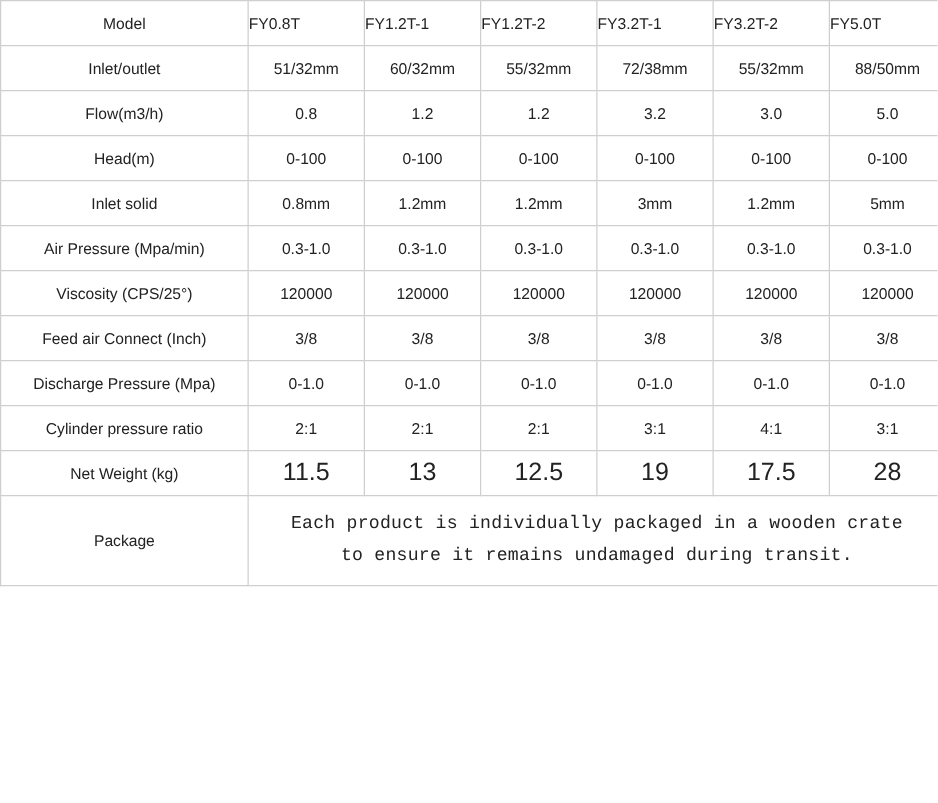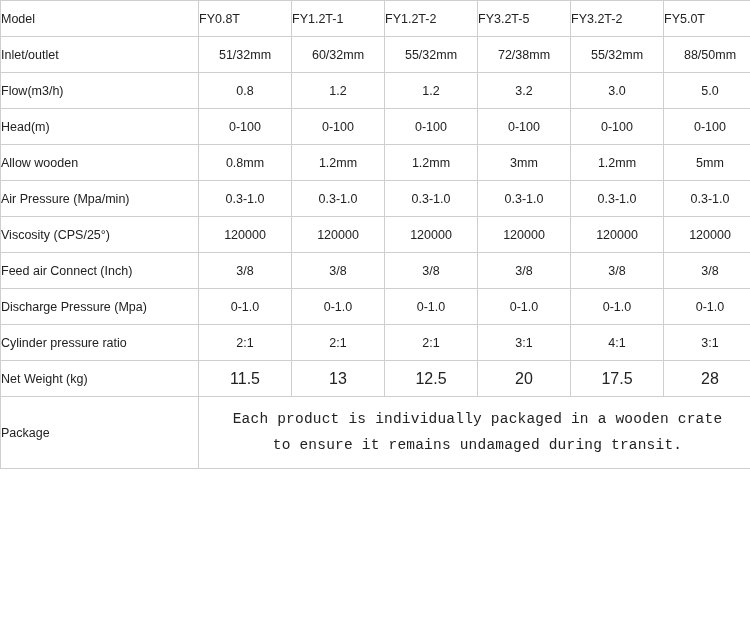--- a/index.html
+++ b/index.html
@@ -22,34 +22,34 @@
   table.spec td {
     border: 1px solid #cfcfcf;
     font-size: 12.5px;
     color: #222222;
     padding: 0;
     height: 36px;
     vertical-align: middle;
     box-sizing: border-box;
   }
   td.rowhead {
-    text-align: left;
+    text-align: center;
     padding-left: 10px;
     width: 198px;
   }
   td.val {
     text-align: center;
     width: 93px;
   }
   td.valhead {
     text-align: left;
     width: 93px;
   }
   tr.netweight td.val {
-    font-size: 16px;
+    font-size: 20px;
   }
   tr.package td.pkgtext {
     text-align: center;
     font-family: "Liberation Mono", monospace;
     font-size: 14.5px;
     line-height: 1.75;
     height: 72px;
     padding: 4px 6px;
     letter-spacing: 0.2px;
   }
@@ -61,21 +61,21 @@
 </head>
 <body>
 
 <table class="spec">
   <tbody>
     <tr>
       <td class="rowhead">Model</td>
       <td class="valhead">FY0.8T</td>
       <td class="valhead">FY1.2T-1</td>
       <td class="valhead">FY1.2T-2</td>
-      <td class="valhead">FY3.2T-5</td>
+      <td class="valhead">FY3.2T-1</td>
       <td class="valhead">FY3.2T-2</td>
       <td class="valhead">FY5.0T</td>
     </tr>
 
     <tr>
       <td class="rowhead">Inlet/outlet</td>
       <td class="val">51/32mm</td>
       <td class="val">60/32mm</td>
       <td class="val">55/32mm</td>
       <td class="val">72/38mm</td>
@@ -97,21 +97,21 @@
       <td class="rowhead">Head(m)</td>
       <td class="val">0-100</td>
       <td class="val">0-100</td>
       <td class="val">0-100</td>
       <td class="val">0-100</td>
       <td class="val">0-100</td>
       <td class="val">0-100</td>
     </tr>
 
     <tr>
-      <td class="rowhead">Allow wooden</td>
+      <td class="rowhead">Inlet solid</td>
       <td class="val">0.8mm</td>
       <td class="val">1.2mm</td>
       <td class="val">1.2mm</td>
       <td class="val">3mm</td>
       <td class="val">1.2mm</td>
       <td class="val">5mm</td>
     </tr>
 
 
     <tr>
@@ -166,21 +166,21 @@
     </tr>
 
 
 
 
     <tr class="netweight">
       <td class="rowhead">Net Weight (kg)</td>
       <td class="val">11.5</td>
       <td class="val">13</td>
       <td class="val">12.5</td>
-      <td class="val">20</td>
+      <td class="val">19</td>
       <td class="val">17.5</td>
       <td class="val">28</td>
     </tr>
 
     <tr class="package">
       <td class="rowhead">Package</td>
       <td class="pkgtext" colspan="6">
         <span class="pkg-line">Each product is individually packaged in a wooden crate</span>
         <span class="pkg-line">to ensure it remains undamaged during transit.</span>
       </td>

